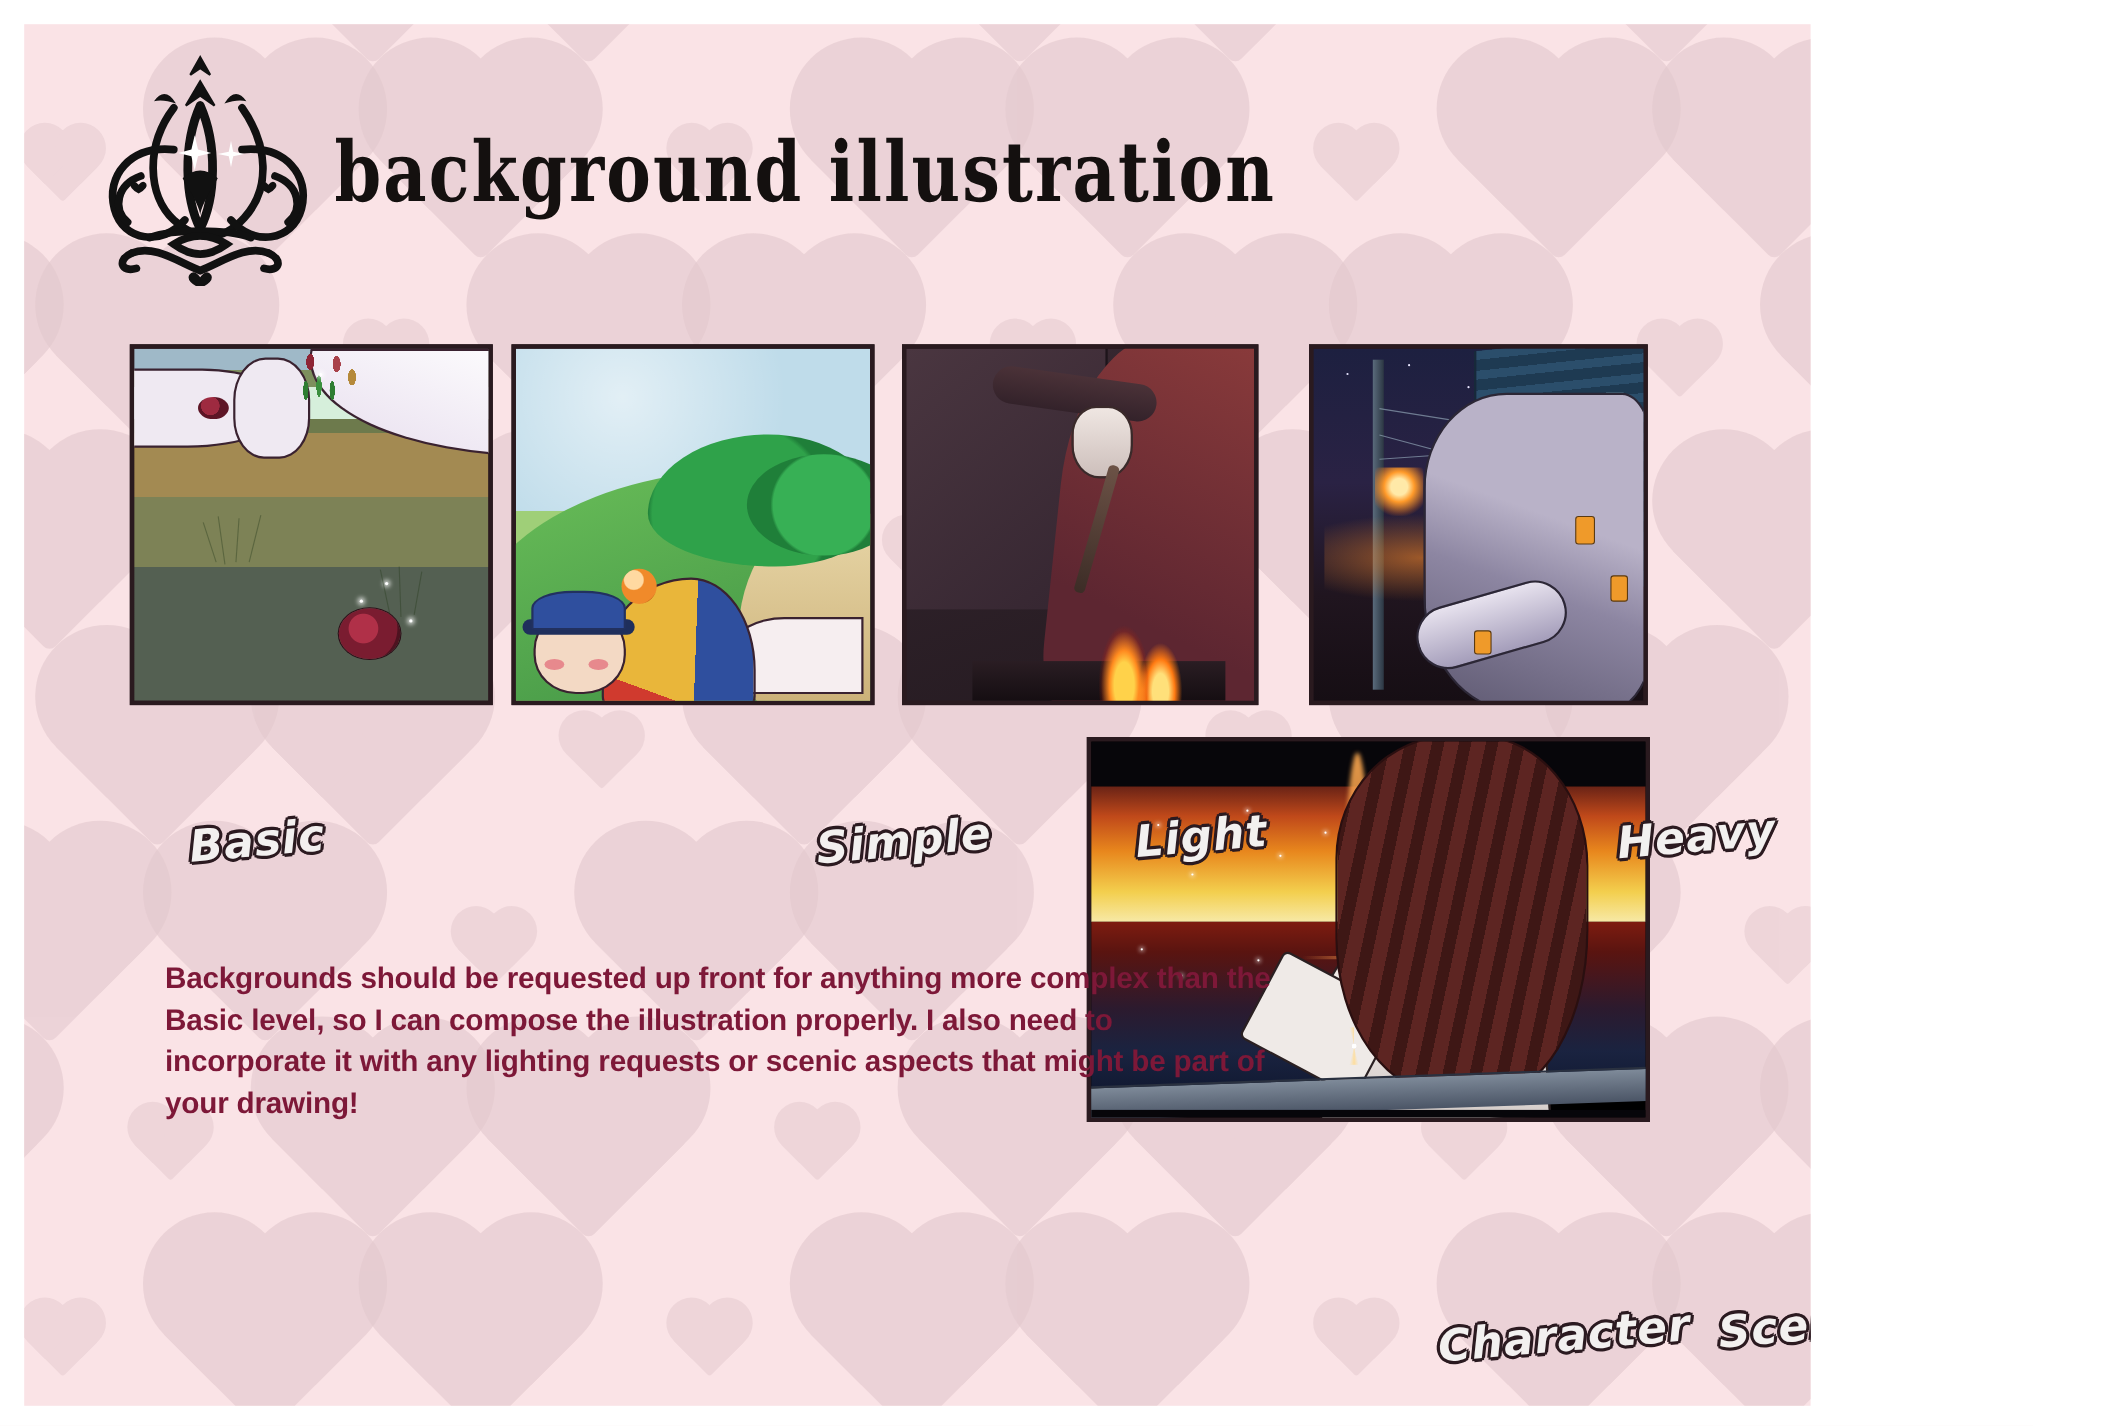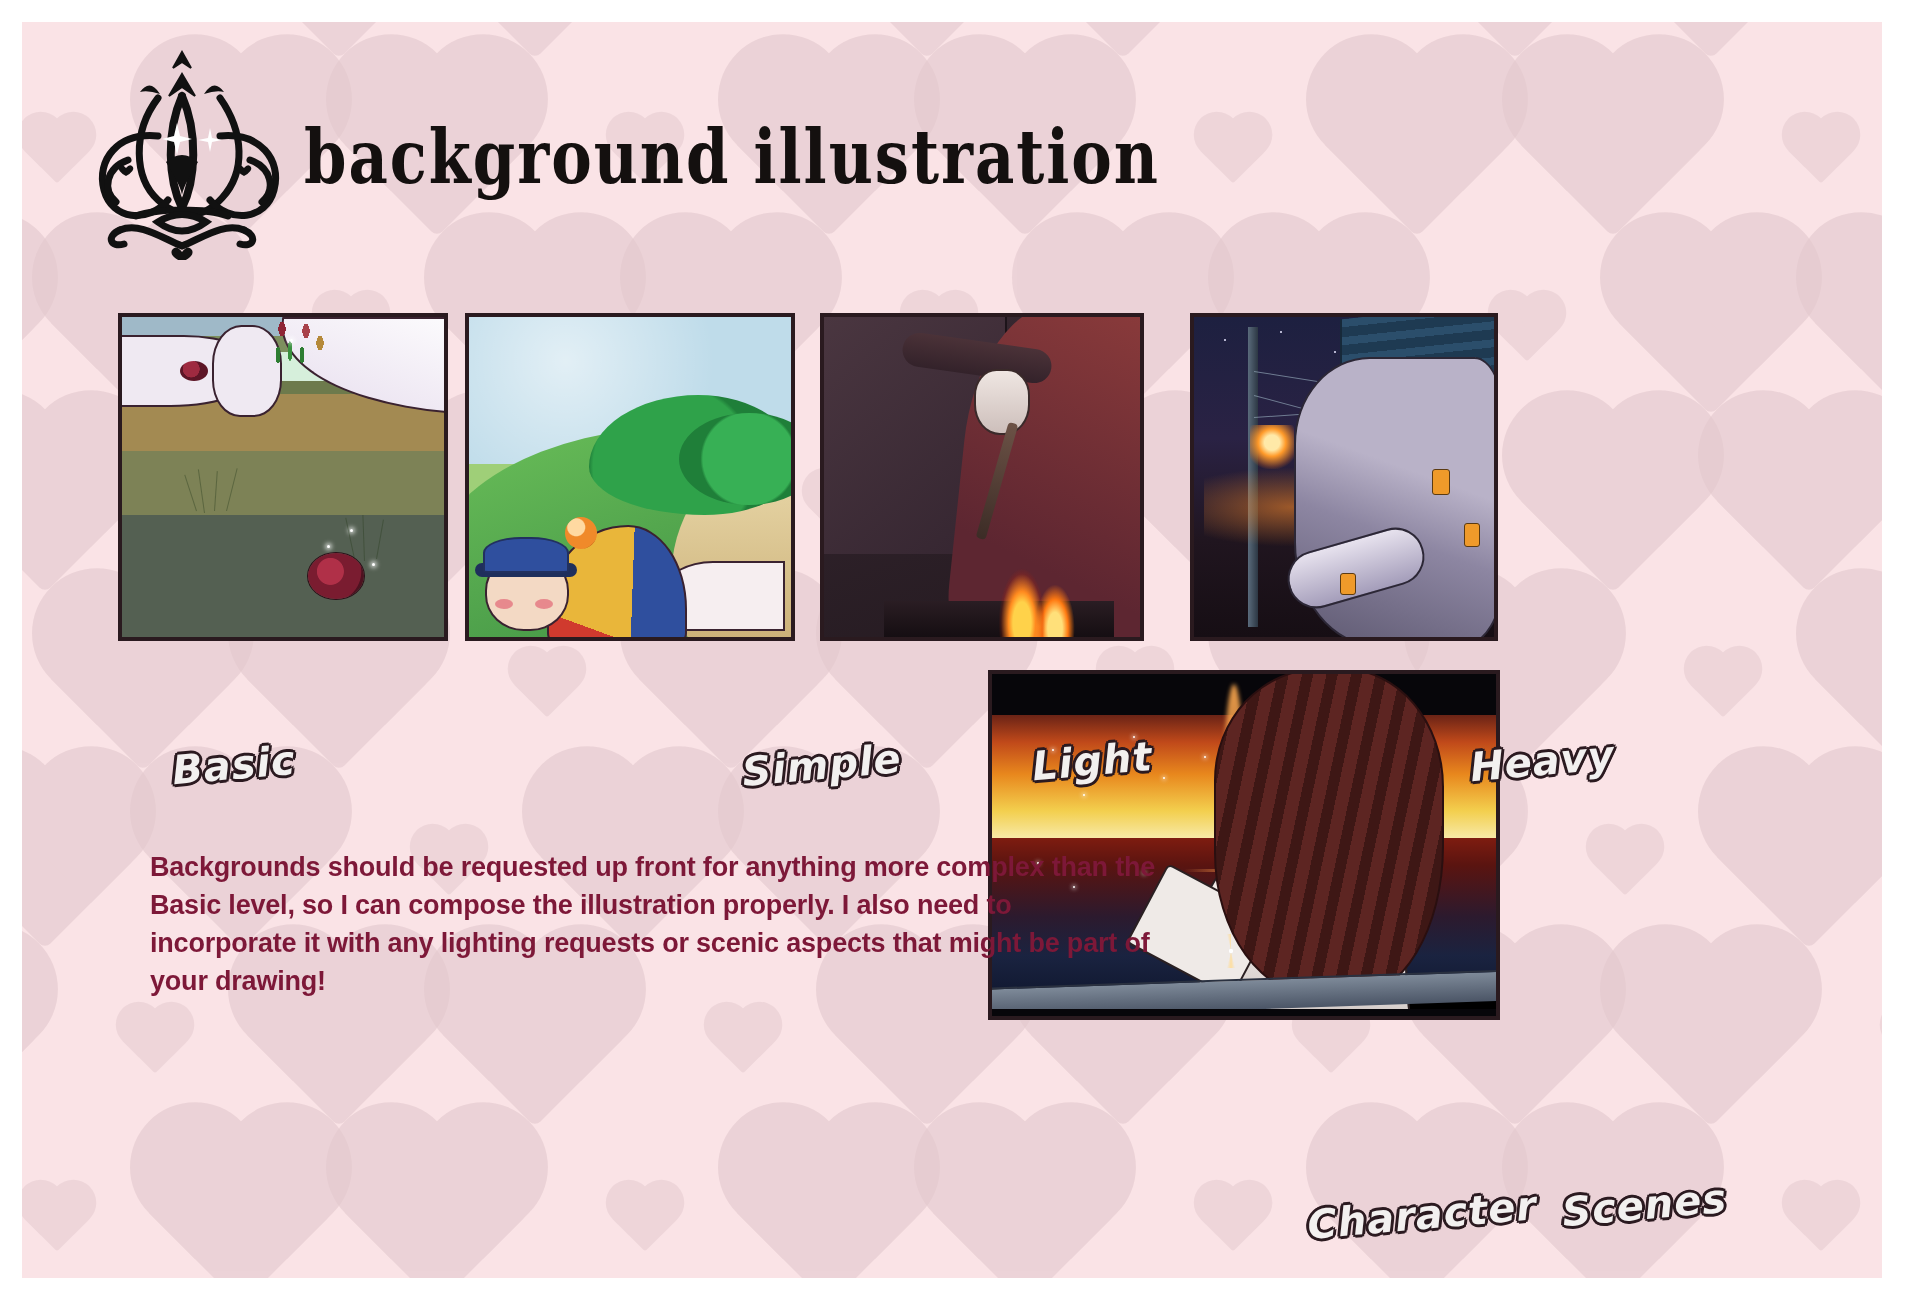--- a/index.html
+++ b/index.html
@@ -17,21 +17,21 @@
     position: relative;
     width: 1920px;
     height: 1296px;
     background: #ffffff;
   }
 
   
   #card {
     position: absolute;
     left: 22px; top: 22px;
-    width: 1860px; height: 1256px;
+    width: 1624px; height: 1256px;
     background: #fae3e6;
     overflow: hidden;
   }
 
   
   #wallpaper {
     position: absolute; inset: 0;
     overflow: hidden;
   }
   .bgheart {
@@ -138,21 +138,21 @@
   .body-copy {
     position: absolute;
     left: 128px;
     width: 1010px;
     font-size: 27px;
     line-height: 38px;
     font-weight: 700;
     color: #7d1838;
     letter-spacing: -.2px;
   }
-  #copy-1 { top: 826px; }
+  #copy-1 { top: 848px; }
   #copy-2 { top: 1040px; }
 
   
   
   .art-basic {
     background:
       linear-gradient(180deg,#9fb9c8 0 6%, #7d8f5e 6% 11%, #d6efdb 11% 20%, #6d7a4c 20% 24%,
                       #a38a52 24% 42%, #7d8256 42% 62%, #546052 62% 100%);
   }
   .art-basic .limb {

